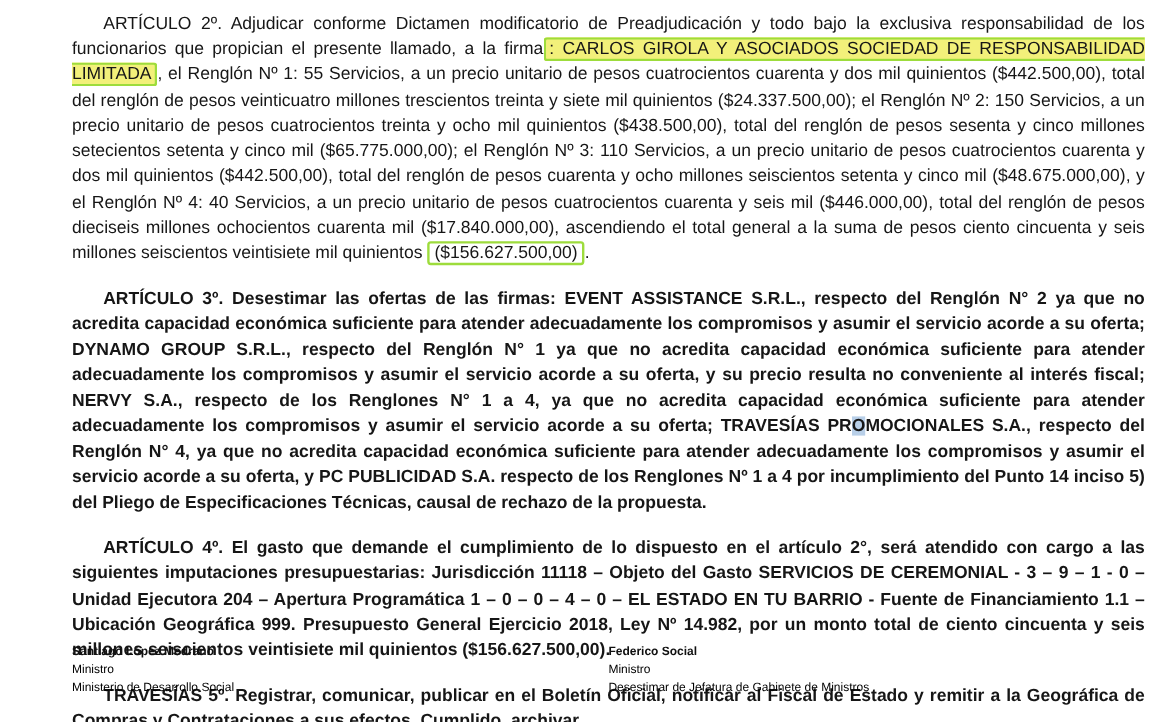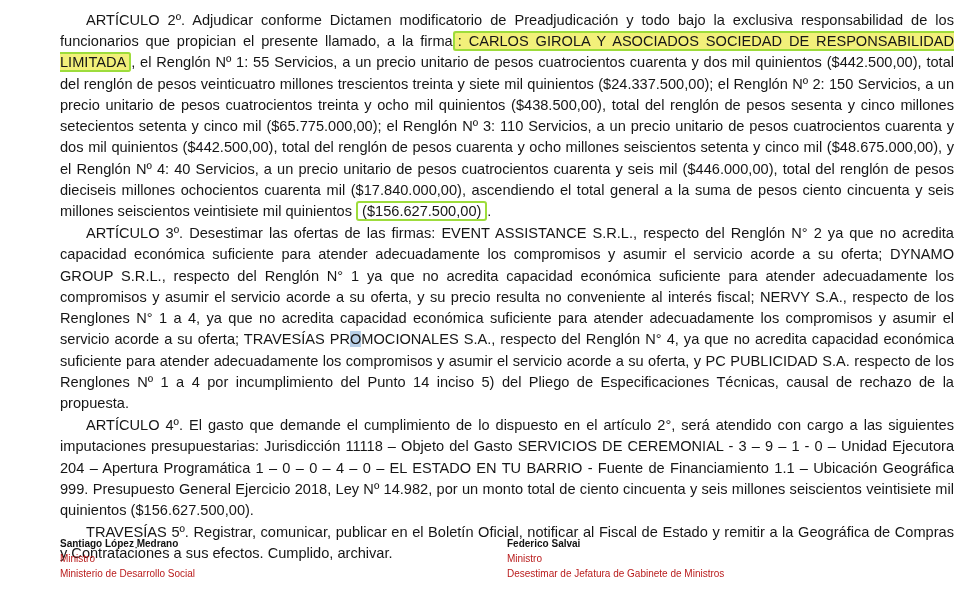--- a/index.html
+++ b/index.html
@@ -23,21 +23,22 @@
   }
   .para {
     margin: 0 0 0 0;
     font-size: 14.6px;
     line-height: 1.455;
     text-align: justify;
     text-justify: inter-word;
     color: #161616;
   }
   .para + .para {
-    margin-top: 1px;
+    margin-top: 17px;
+    font-weight: bold;
   }
   .indent {
     display: inline-block;
     width: 26px;
   }
   .box-green {
     border: 2px solid #9ddc3c;
     border-radius: 3px;
     padding: 0 3px;
     background: #f2f07a;
@@ -60,21 +61,21 @@
   .sig-col {
     width: 470px;
     font-size: 10px;
     line-height: 1.52;
   }
   .sig-name {
     font-weight: bold;
     color: #111;
   }
   .sig-line {
-    color: #b91c1c;
+    color: #000000;
   }
 </style>
 </head>
 <body>
 
 <div class="page">
 
   <p class="para"><span class="indent"></span><span>ARTÍCULO 2º.</span><span> Adjudicar conforme Dictamen modificatorio de Preadjudicación y todo bajo la exclusiva responsabilidad de los funcionarios que propician el presente llamado, a la firma</span><span class="box-green">: CARLOS GIROLA Y ASOCIADOS SOCIEDAD DE RESPONSABILIDAD LIMITADA</span><span>, el Renglón Nº 1: 55 Servicios, a un precio unitario de pesos cuatrocientos cuarenta y dos mil quinientos ($442.500,00), total del renglón de pesos veinticuatro millones trescientos treinta y siete mil quinientos ($24.337.500,00);  el Renglón Nº 2: 150 Servicios, a un precio unitario de pesos  cuatrocientos  treinta y ocho mil quinientos ($438.500,00), total del renglón de pesos sesenta y cinco millones setecientos setenta y cinco mil ($65.775.000,00); el Renglón Nº 3: 110 Servicios, a un precio unitario de pesos cuatrocientos cuarenta y dos mil quinientos ($442.500,00), total del renglón de pesos cuarenta y ocho millones seiscientos setenta y cinco mil ($48.675.000,00), y el  Renglón Nº  4:  40  Servicios,  a un precio unitario de pesos cuatrocientos cuarenta y seis mil ($446.000,00), total del renglón de pesos dieciseis millones ochocientos cuarenta mil ($17.840.000,00), ascendiendo el total general a la suma de pesos ciento cincuenta y seis millones seiscientos veintisiete mil quinientos </span><span class="box-green-plain">($156.627.500,00)</span><span>.</span></p>
 
   <p class="para"><span class="indent"></span><span>ARTÍCULO 3º.</span><span> Desestimar las ofertas de las firmas: EVENT ASSISTANCE S.R.L., respecto del Renglón N° 2 ya que no acredita capacidad económica suficiente para atender adecuadamente los compromisos y asumir el servicio acorde a su oferta; DYNAMO GROUP S.R.L., respecto del Renglón N° 1 ya que no acredita capacidad económica suficiente para atender adecuadamente los compromisos y asumir el servicio acorde a su oferta, y su precio resulta no conveniente al interés fiscal; NERVY S.A., respecto de los Renglones N° 1 a 4, ya que no acredita capacidad económica suficiente para atender adecuadamente los compromisos y asumir el servicio acorde a su  oferta;  TRAVESÍAS PR</span><span class="sel-blue">O</span><span>MOCIONALES S.A., respecto del Renglón N° 4, ya  que  no  acredita capacidad  económica   suficiente  para atender adecuadamente los compromisos y asumir el servicio acorde a su oferta, y PC PUBLICIDAD S.A. respecto de los Renglones Nº 1 a 4 por incumplimiento del  Punto 14 inciso 5) del  Pliego de Especificaciones Técnicas, causal de rechazo de la propuesta.</span></p>
@@ -83,19 +84,19 @@
 
   <p class="para"><span class="indent"></span><span>TRAVESÍAS 5º.</span><span> Registrar, comunicar, publicar en el Boletín Oficial, notificar al Fiscal de Estado y remitir a la Geográfica de Compras y Contrataciones a sus efectos. Cumplido, archivar.</span></p>
 
   <div class="signatures">
     <div class="sig-col">
       <div class="sig-name">Santiago López Medrano</div>
       <div class="sig-line">Ministro</div>
       <div class="sig-line">Ministerio de Desarrollo Social</div>
     </div>
     <div class="sig-col">
-      <div class="sig-name">Federico Salvai</div>
+      <div class="sig-name">Federico Social</div>
       <div class="sig-line">Ministro</div>
       <div class="sig-line">Desestimar de Jefatura de Gabinete de Ministros</div>
     </div>
   </div>
 
 </div>
 
 </body></html>

